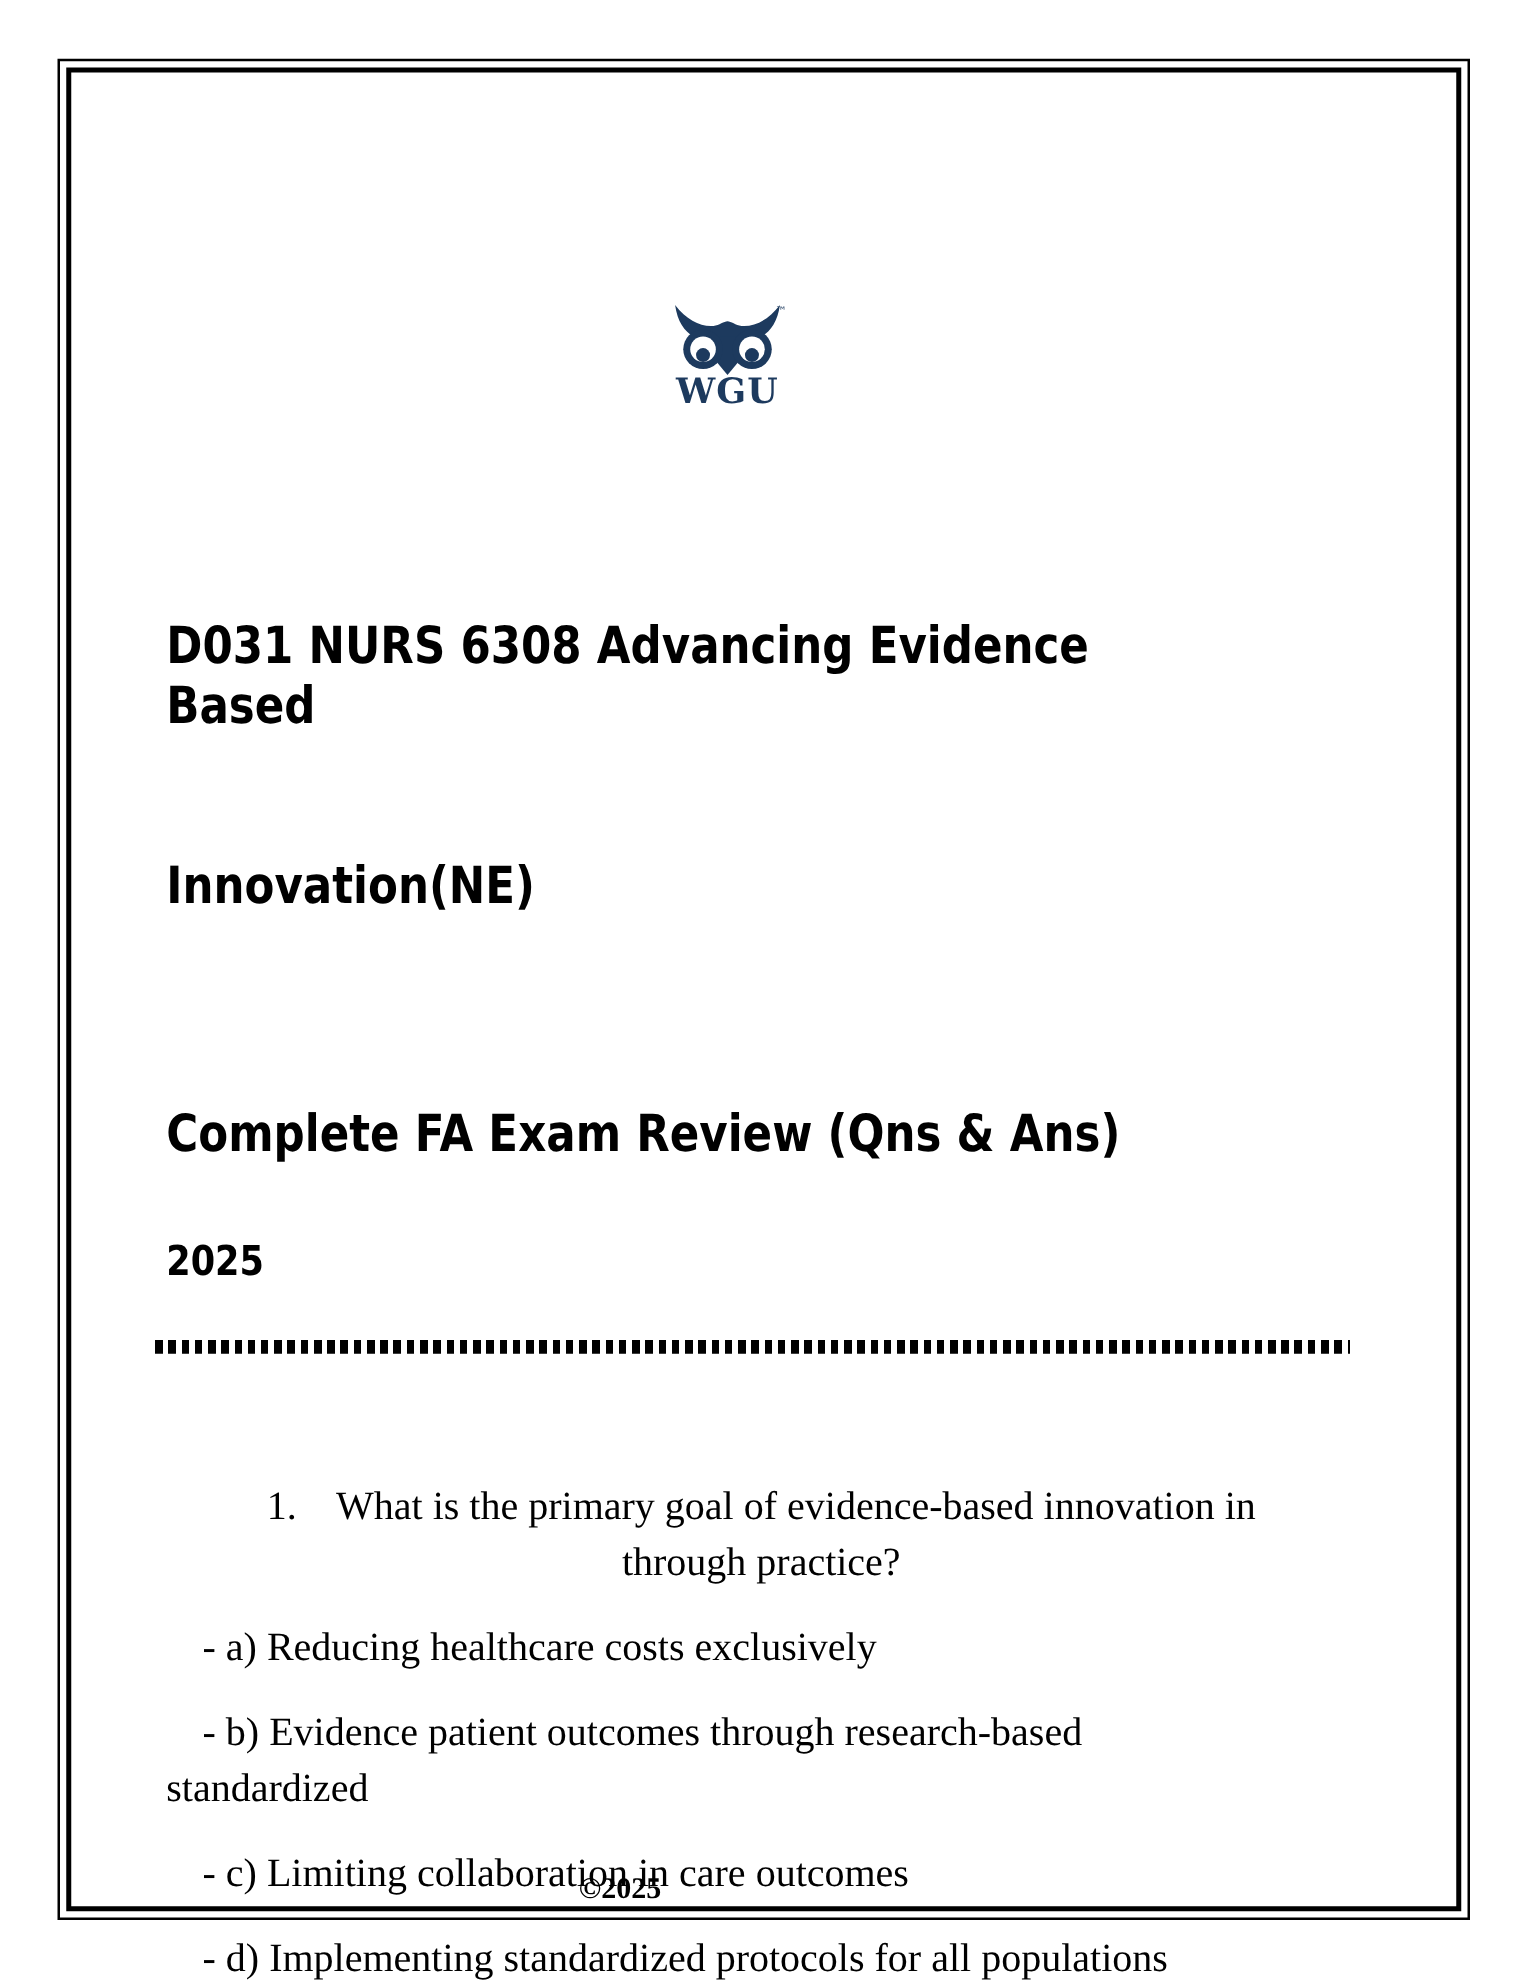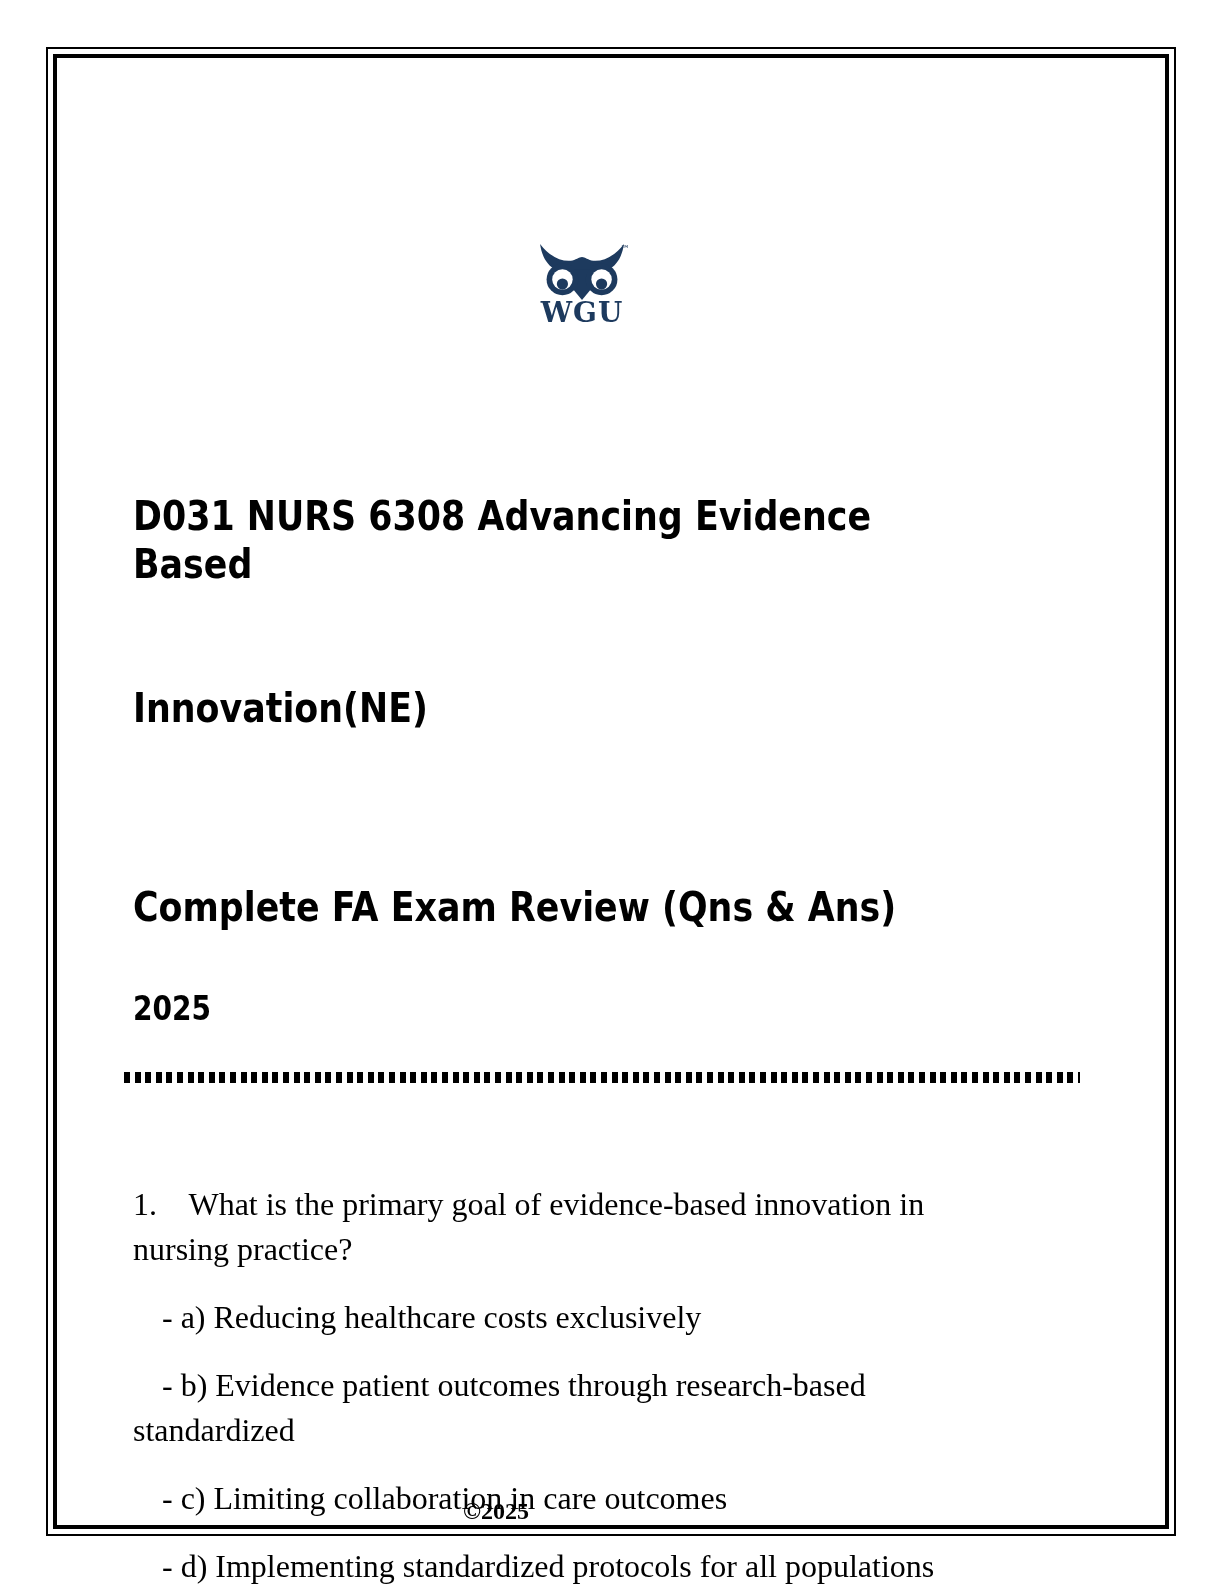--- a/index.html
+++ b/index.html
@@ -49,21 +49,21 @@
   .year {
     margin-top: 58px;
     font-size: 33px; line-height: 40px;
   }
   .divider {
     margin-top: 43px; margin-left: -9px;
     width: 956px; height: 11px;
     background: repeating-linear-gradient(90deg, #000 0 6px, transparent 6px 10.6px);
   }
   .body-block { font-size: 32px; line-height: 45px; margin: 0 0 23px 0; }
-  .first-block { margin-top: 99px; }
+  .first-block { margin-top: 99px; text-align: center; }
   .line { white-space: pre-wrap; }
   .ind-opt { padding-left: 29px; }
   .footer {
     position: absolute; left: 0; top: 1498px; width: 992px;
     text-align: center;
     font-size: 24px; font-weight: bold;
     font-family: "Liberation Serif", serif;
   }
 </style>
 </head>
@@ -103,21 +103,21 @@
   </div>
 
   <div class="display subtitle">Complete FA Exam Review (Qns &amp; Ans)</div>
 
   <div class="display year">2025</div>
 
   <div class="divider"></div>
 
   <div class="body-block first-block">
     <div class="line">1.    What is the primary goal of evidence-based innovation in</div>
-    <div class="line">nursing practice?</div>
+    <div class="line">through practice?</div>
   </div>
 
   <div class="body-block">
     <div class="line ind-opt">- a) Reducing healthcare costs exclusively</div>
   </div>
 
   <div class="body-block">
     <div class="line ind-opt">- b) Evidence patient outcomes through research-based</div>
     <div class="line">standardized</div>
   </div>

